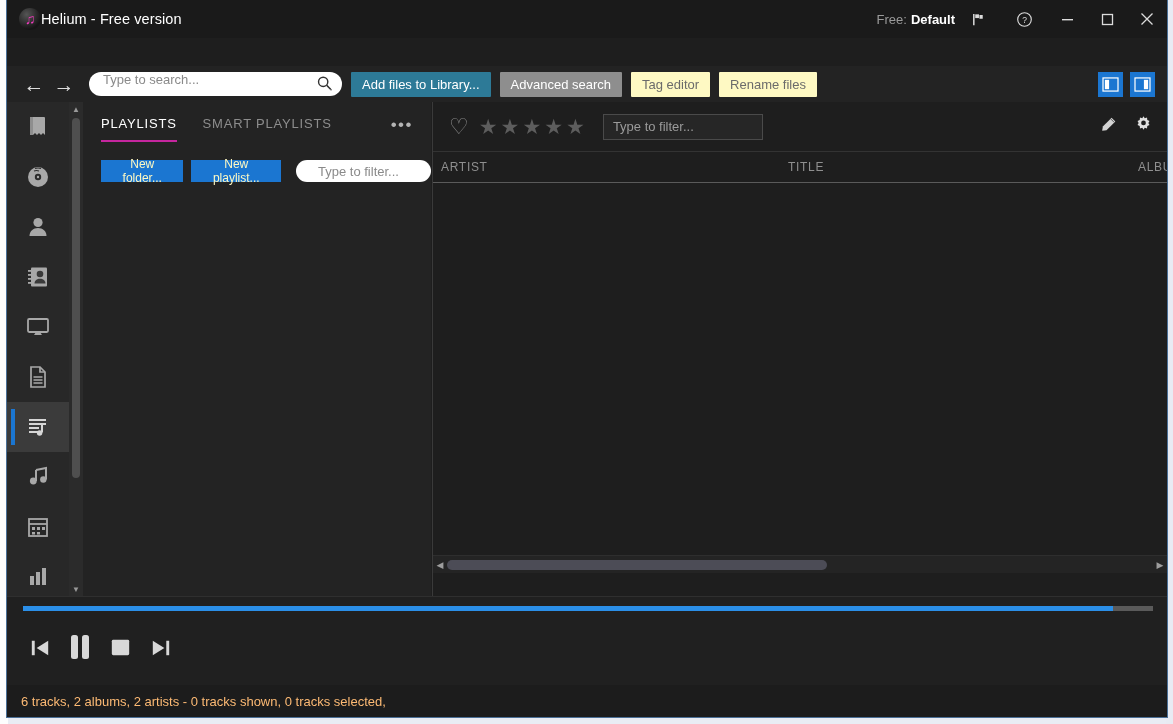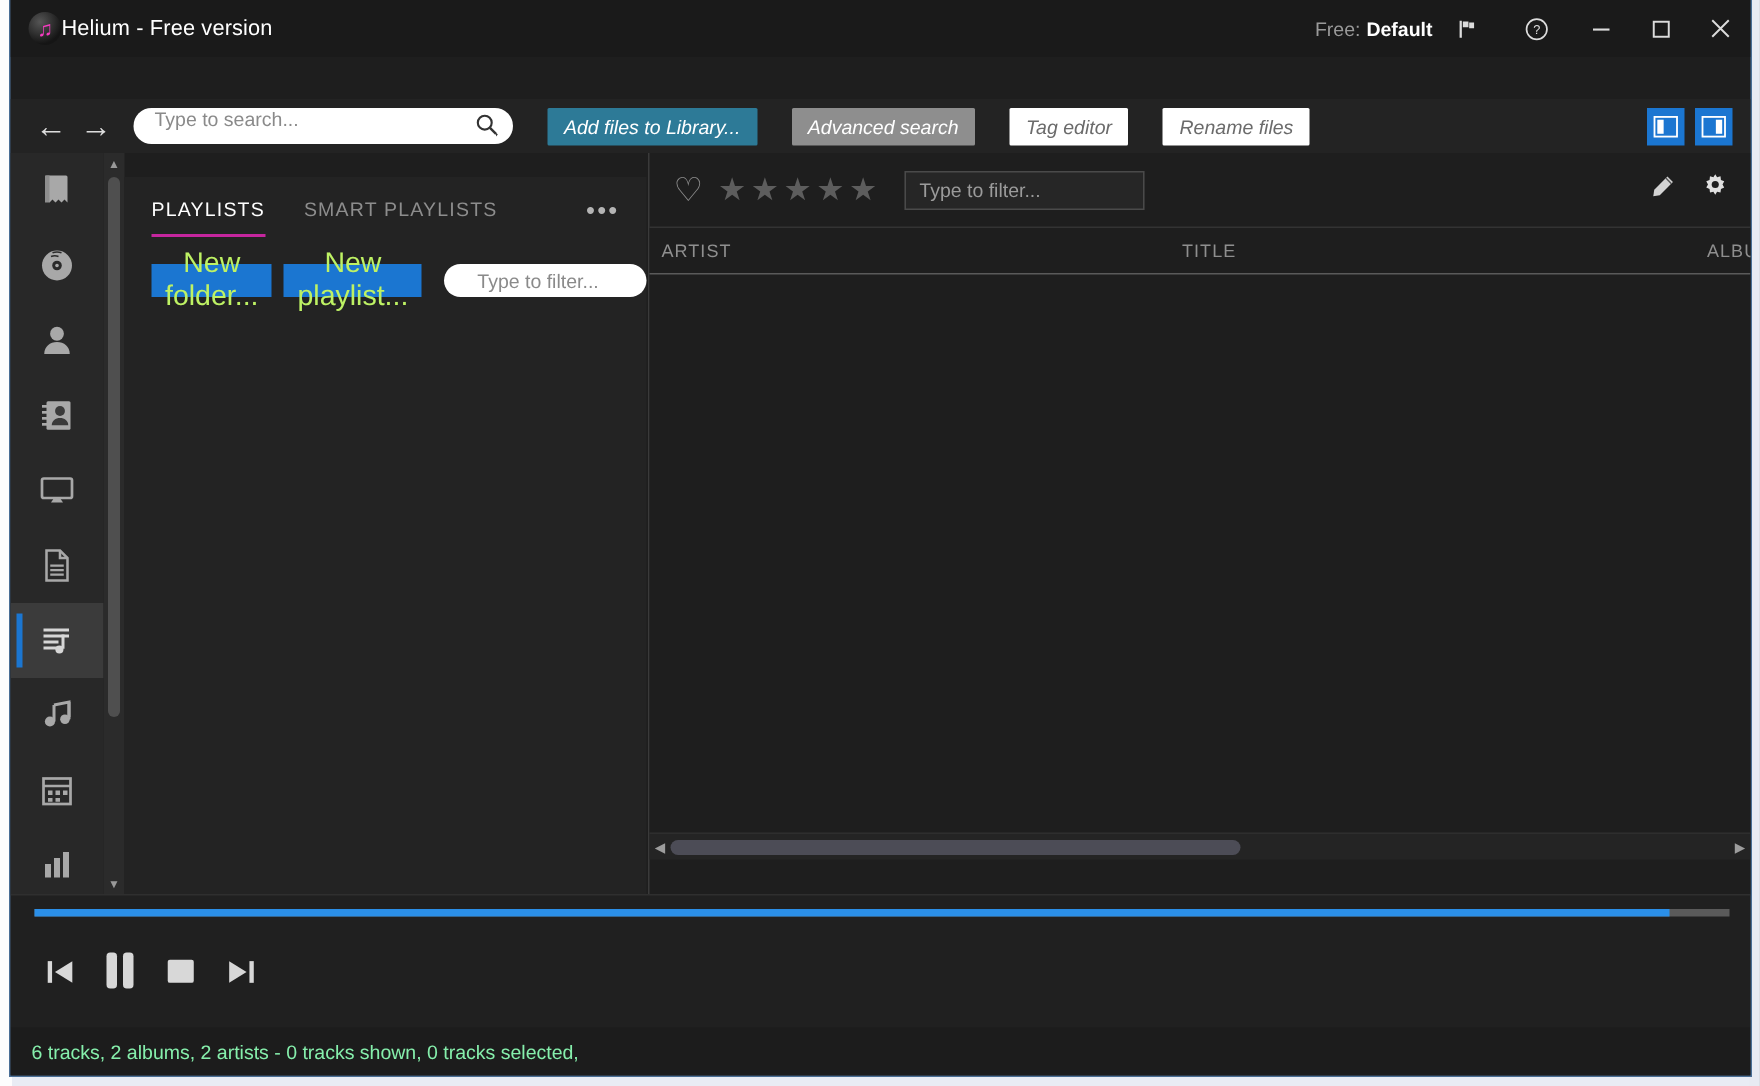--- a/index.html
+++ b/index.html
@@ -113,31 +113,30 @@
     width: 210px; margin-left: 14px;
     font-size: 13px; color: #333;
     font-family: "Liberation Sans", sans-serif;
   }
   .search-wrap input::placeholder { color: #8a8a8a; }
   .search-ico {
     position: absolute; right: 9px; top: 3px;
     color: #333;
   }
   .tb-action {
-    height: 25px; margin-left: 23px;
+    height: 25px; margin-left: 9px;
     padding: 0 11px;
     display: flex; align-items: center;
     font-size: 13px; color: #ffffff;
     background: #2d7a97;
     border: none; border-radius: 1px;
     font-family: "Liberation Sans", sans-serif;
-    font-style: italic;
   }
   .tb-action.grey { background: #8e8e8e; color: #ffffff; text-align: right; }
-  .tb-action.disabled { background: #ffffff; color: #6b6b6b; }
+  .tb-action.disabled { background: #fef9c3; color: #6b6b6b; }
   .layout-btns {
     margin-left: auto; margin-right: 12px;
     display: flex; align-items: center; gap: 7px;
   }
   .layout-btn {
     width: 25px; height: 25px; background: #1b76d1;
     display: flex; align-items: center; justify-content: center;
   }
 
   
@@ -175,21 +174,21 @@
     color: #999; font-size: 8px;
   }
   .rs-thumb {
     position: absolute; left: 3px; top: 16px;
     width: 8px; height: 360px;
     background: #4f4f4f; border-radius: 4px;
   }
 
   
   .plpanel {
-    position: absolute; left: 76px; top: 16px;
+    position: absolute; left: 76px; top: 0;
     width: 348px; height: 494px;
     background: #232323;
   }
   .pl-tabs {
     display: flex; align-items: center;
     height: 44px; padding-left: 18px;
   }
   .pl-tab {
     color: #8d8d8d; font-size: 13px; letter-spacing: .8px;
     margin-right: 26px; position: relative; padding-bottom: 2px;
@@ -202,21 +201,21 @@
   .pl-more {
     margin-left: auto; margin-right: 18px;
     color: #b4b4b4; font-size: 17px; letter-spacing: 1.5px; line-height: 1;
   }
   .pl-actions {
     display: flex; align-items: center; padding-left: 18px; margin-top: 14px;
   }
   .pl-btn {
     height: 22px; padding: 0 9px;
     display: flex; align-items: center;
-    background: #1b76d1; color: #bef264; font-size: 19px;
+    background: #1b76d1; color: #fef9c3; font-size: 12px;
     border: none; margin-right: 8px;
     font-family: "Liberation Sans", sans-serif;
   }
   .pl-filter {
     width: 135px; height: 22px; border-radius: 11px;
     background: #ffffff; border: none; outline: none;
     margin-left: 7px; padding-left: 22px;
     font-size: 13px; color: #333;
     font-family: "Liberation Sans", sans-serif;
   }
@@ -307,21 +306,21 @@
   }
 
   
   .statusbar {
     position: absolute; left: 0; top: 685px;
     width: 1160px; height: 32px;
     background: #1c1c1c;
     display: flex; align-items: center;
     padding-left: 14px;
   }
-  .status-text { color: #86efac; font-size: 13px; }
+  .status-text { color: #fdba74; font-size: 13px; }
 </style>
 </head>
 <body>
 
 <div id="app">
 
   <div class="desktop-strip-left"></div>
   <div class="desktop-strip-right"></div>
 
   <div class="window">

